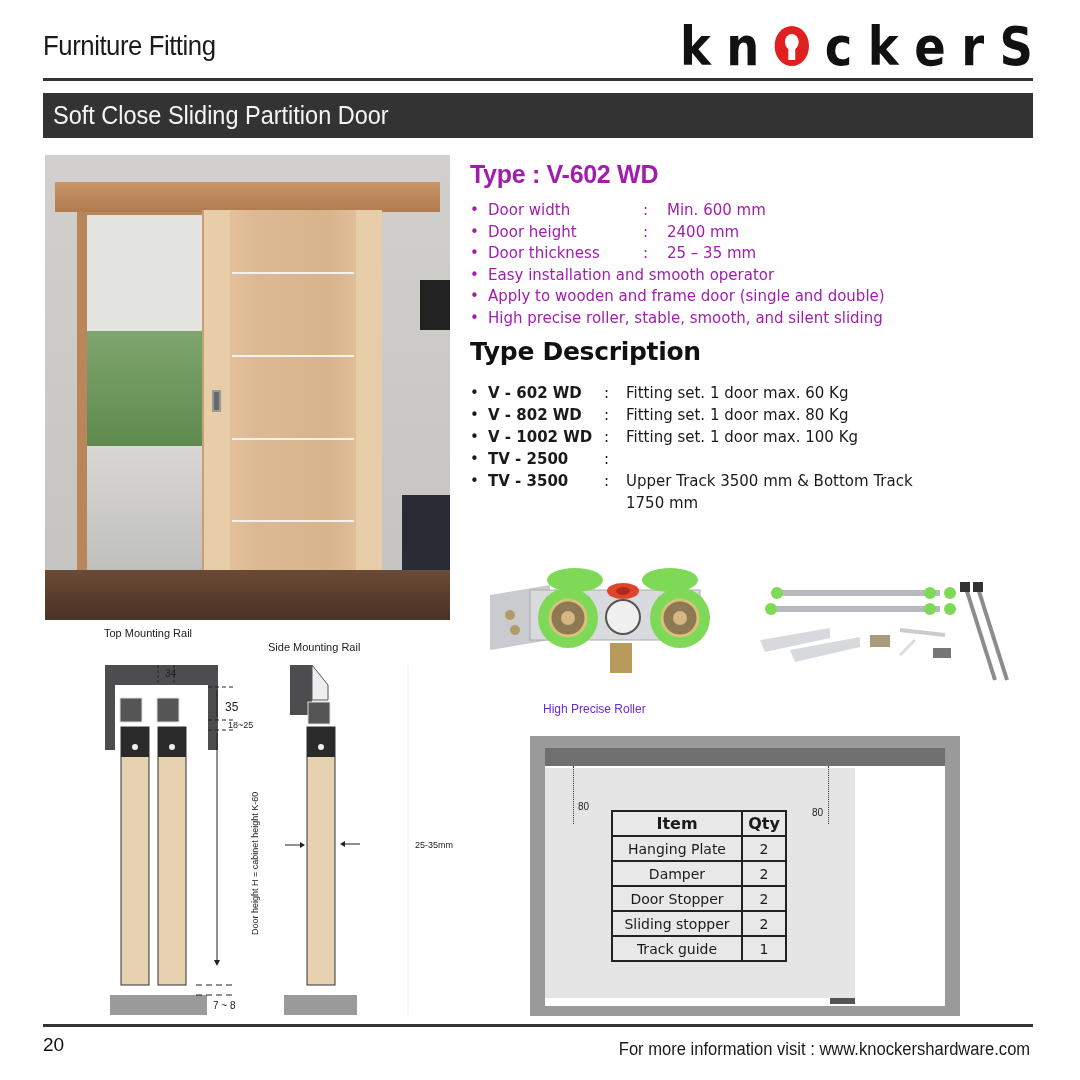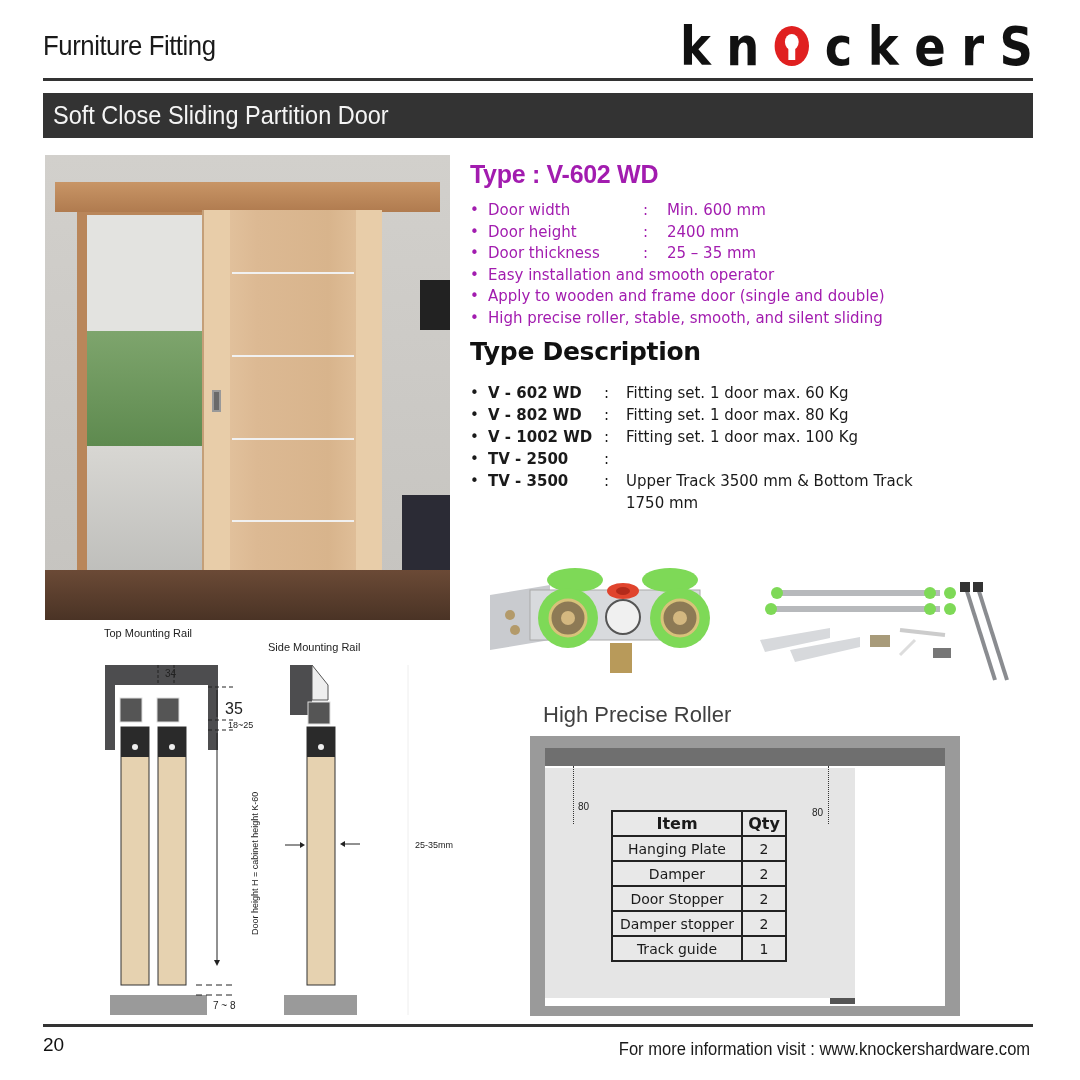--- a/index.html
+++ b/index.html
@@ -39,21 +39,21 @@
   .desc-title { position: absolute; left: 470px; top: 337px; font-size: 25px; font-weight: bold; color: #111; font-family: "DejaVu Sans", sans-serif; letter-spacing: -0.3px; }
   .desc-list { position: absolute; left: 470px; top: 382px; width: 470px; list-style: none; font-family: "DejaVu Sans", sans-serif; font-size: 15px; color: #1a1a1a; }
   .desc-list li { display: flex; line-height: 22px; position: relative; padding-left: 18px; }
   .desc-list li::before { content: "•"; position: absolute; left: 0; top: 0; }
   .desc-list .code { width: 116px; font-weight: bold; flex: none; white-space: nowrap; }
   .desc-list .sep { width: 22px; flex: none; }
   .desc-list .txt { width: 300px; }
 
   .roller-img { position: absolute; left: 490px; top: 555px; width: 235px; height: 130px; }
   .kit-img { position: absolute; left: 755px; top: 580px; width: 280px; height: 105px; }
-  .roller-caption { position: absolute; left: 543px; top: 702px; font-size: 22px; color: #404040; }
+  .roller-caption { position: absolute; left: 543px; top: 702px; font-size: 12px; color: #6d28d9; }
 
   .diag-label { position: absolute; font-size: 11px; color: #222; }
 
   .frame-diagram { position: absolute; left: 530px; top: 736px; width: 430px; height: 280px; background: #9a9a9a; }
   .frame-diagram .inner { position: absolute; left: 15px; top: 30px; width: 400px; height: 240px; background: #ffffff; }
   .frame-diagram .track { position: absolute; left: 15px; top: 12px; width: 400px; height: 18px; background: #6f6f6f; }
   .frame-diagram .panel { position: absolute; left: 15px; top: 32px; width: 310px; height: 230px; background: #e5e5e5; }
   .frame-diagram .dim { position: absolute; font-size: 10px; color: #222; }
   .frame-diagram .vline { position: absolute; width: 0; border-left: 1px dotted #333; }
   .frame-diagram .guide { position: absolute; left: 300px; top: 262px; width: 25px; height: 6px; background: #555; }
@@ -227,21 +227,21 @@
   <circle cx="221" cy="87" r="3" fill="#eee"></circle>
   <rect x="184" y="335" width="73" height="20" fill="#9a9a9a"></rect>
   <line x1="185" y1="185" x2="200" y2="185" stroke="#222"></line>
   <polygon points="200,182 205,185 200,188" fill="#222"></polygon>
   <line x1="245" y1="184" x2="260" y2="184" stroke="#222"></line>
   <polygon points="245,181 240,184 245,187" fill="#222"></polygon>
   <line x1="308" y1="5" x2="308" y2="355" stroke="#eee"></line>
 </svg>
 
 <div class="diag-label" style="left:165px; top:668px; font-size:10px;">34</div>
-<div class="diag-label" style="left:225px; top:700px; font-size:16px;">35</div>
+<div class="diag-label" style="left:225px; top:700px; font-size:12px;">35</div>
 <div class="diag-label" style="left:228px; top:720px; font-size:9px;">18~25</div>
 <div class="diag-label" style="left:165px; top:840px; font-size:9px; transform:rotate(-90deg); white-space:nowrap; width:180px;">Door height H = cabinet height K-60</div>
 <div class="diag-label" style="left:213px; top:1000px; font-size:10px;">7 ~ 8</div>
 <div class="diag-label" style="left:367px; top:840px; font-size:9px;margin-left:48px;">25-35mm</div>
 
 <div class="frame-diagram">
   <div class="inner"></div>
   <div class="track"></div>
   <div class="panel"></div>
   <div class="vline" style="left:43px; top:30px; height:58px;"></div>
@@ -265,21 +265,21 @@
       </tr>
     <tr>
         <td>Damper</td>
         <td>2</td>
       </tr>
     <tr>
         <td>Door Stopper</td>
         <td>2</td>
       </tr>
     <tr>
-        <td>Damper stopper</td>
+        <td>Sliding stopper</td>
         <td>2</td>
       </tr>
     <tr>
         <td>Track guide</td>
         <td>1</td>
       </tr>
   </tbody>
 </table>
 
 <div class="rule-bottom"></div>

